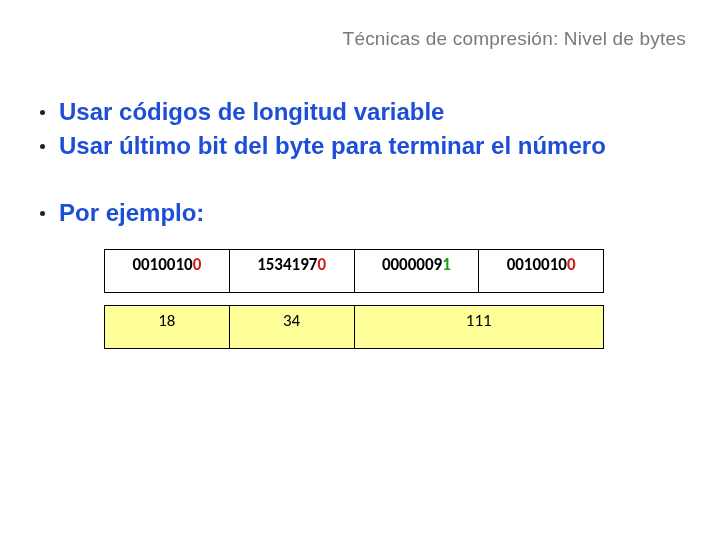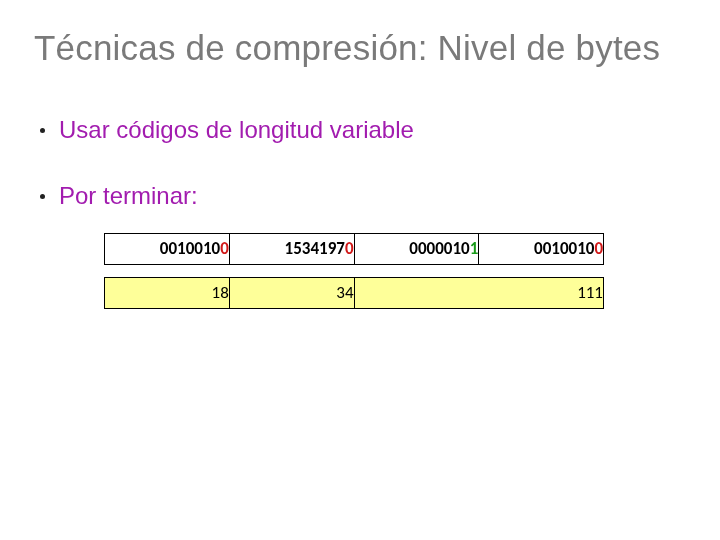--- a/index.html
+++ b/index.html
@@ -13,30 +13,31 @@
     overflow: hidden;
   }
   .slide {
     position: relative;
     width: 720px;
     height: 540px;
     box-sizing: border-box;
     padding: 28px 34px 0 34px;
   }
   .title {
-    font-size: 35px;
+    font-size: 19px;
     font-weight: 300;
     color: #7a7a7a;
     letter-spacing: 0.2px;
     margin-bottom: 46px;
+    text-align: right;
   }
   .bullets {
     font-size: 24px;
-    font-weight: 400;
-    color: #a21caf;
+    font-weight: 700;
+    color: #1d4ed8;
     line-height: 1.35;
   }
   .bullet {
     display: flex;
     align-items: flex-start;
     margin-bottom: 2px;
   }
   .bullet .dot {
     flex: 0 0 auto;
     width: 5px;
@@ -53,23 +54,23 @@
     margin-left: 70px;
     width: 500px;
   }
   .byte-table, .num-table {
     border-collapse: collapse;
     width: 100%;
     table-layout: fixed;
   }
   .byte-table td, .num-table td {
     border: 1px solid #000;
-    text-align: right;
+    text-align: center;
     vertical-align: middle;
-    padding: 4px 0 5px 0;
+    padding: 4px 0 17px 0;
   }
   .byte-table td {
     font-family: Calibri, Arial, sans-serif;
     font-size: 17px;
     font-weight: 700;
     background: #fff;
     color: #000;
   }
   .byte-table td .last0 { color: #d11a1a; }
   .byte-table td .last1 { color: #1a9b1a; }
@@ -90,24 +91,28 @@
 
 <div class="slide">
 
   <div class="title">Técnicas de compresión: Nivel de bytes</div>
 
   <div class="bullets">
     <div class="bullet">
       <span class="dot"></span>
       <span class="txt">Usar códigos de longitud variable</span>
     </div>
+    <div class="bullet">
+      <span class="dot"></span>
+      <span class="txt">Usar último bit del byte para terminar el número</span>
+    </div>
     <div class="gap"></div>
     <div class="bullet">
       <span class="dot"></span>
-      <span class="txt">Por terminar:</span>
+      <span class="txt">Por ejemplo:</span>
     </div>
   </div>
 
   <div class="tables">
 
     <table class="byte-table">
       <colgroup>
           <col>
           <col>
           <col>
@@ -115,21 +120,21 @@
         </colgroup>
       <tbody>
           <tr>
         <td>
           <span>0010010</span><span class="last0">0</span>
         </td>
         <td>
           <span>1534197</span><span class="last0">0</span>
         </td>
         <td>
-          <span>0000010</span><span class="last1">1</span>
+          <span>0000009</span><span class="last1">1</span>
         </td>
         <td>
           <span>0010010</span><span class="last0">0</span>
         </td>
       </tr>
     </tbody>
       </table>
 
     <table class="num-table">
       <colgroup>

